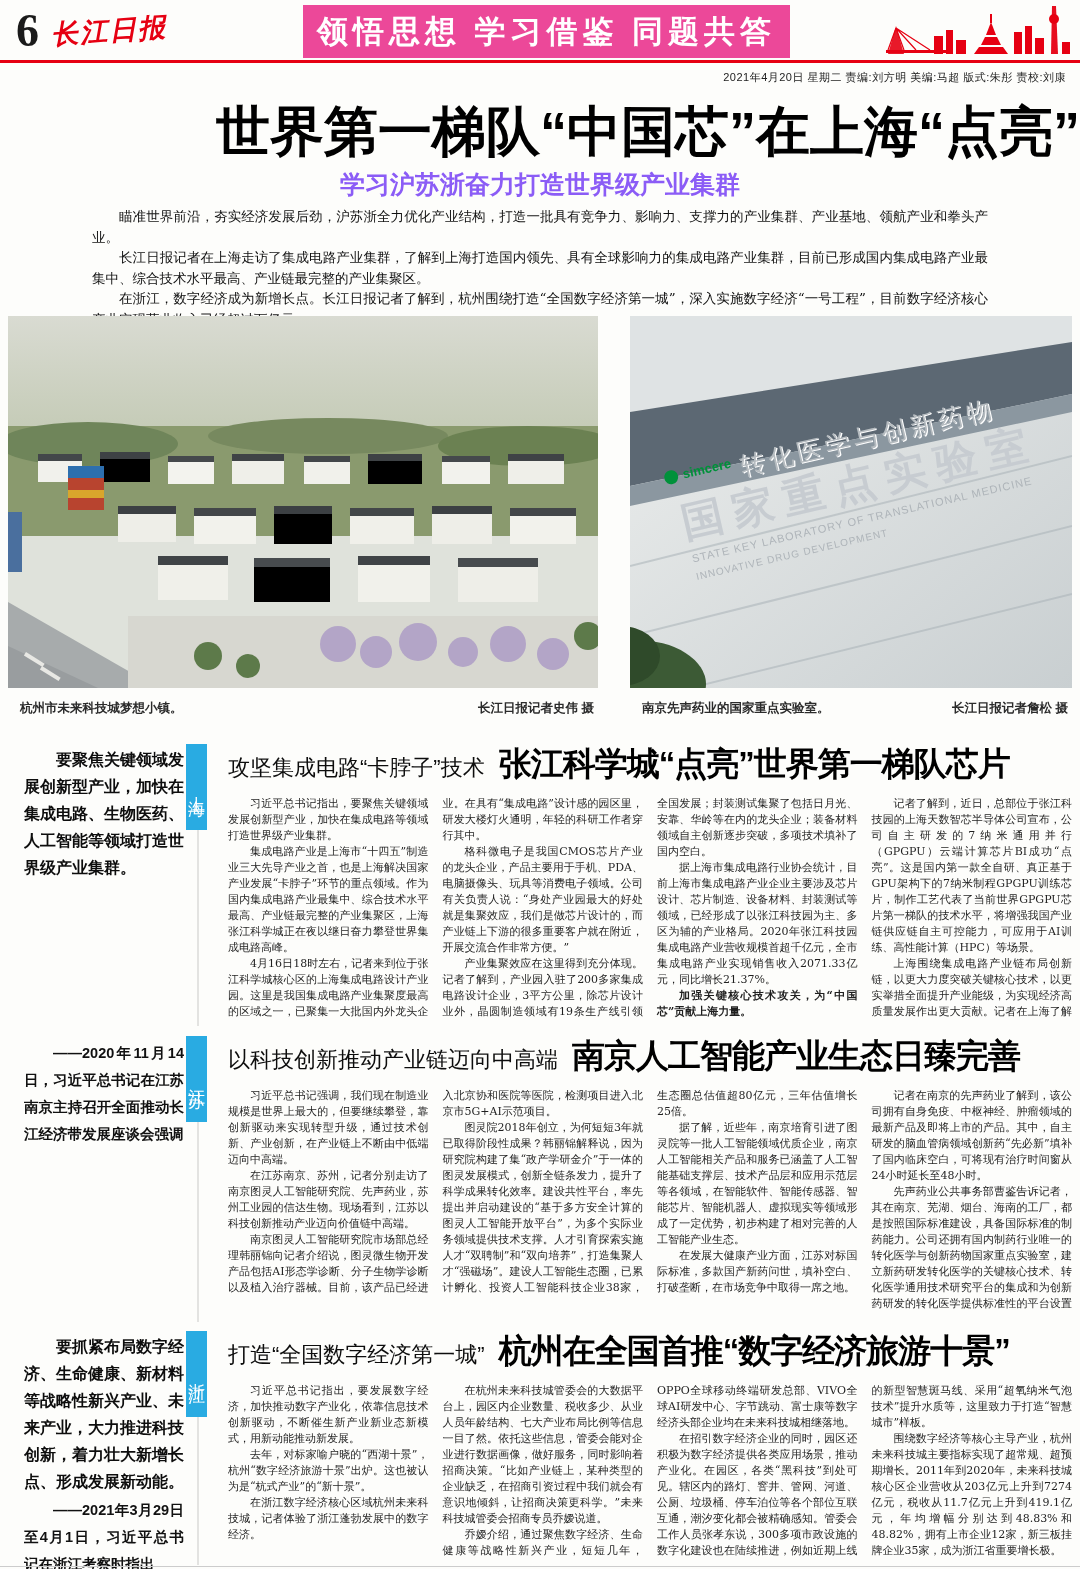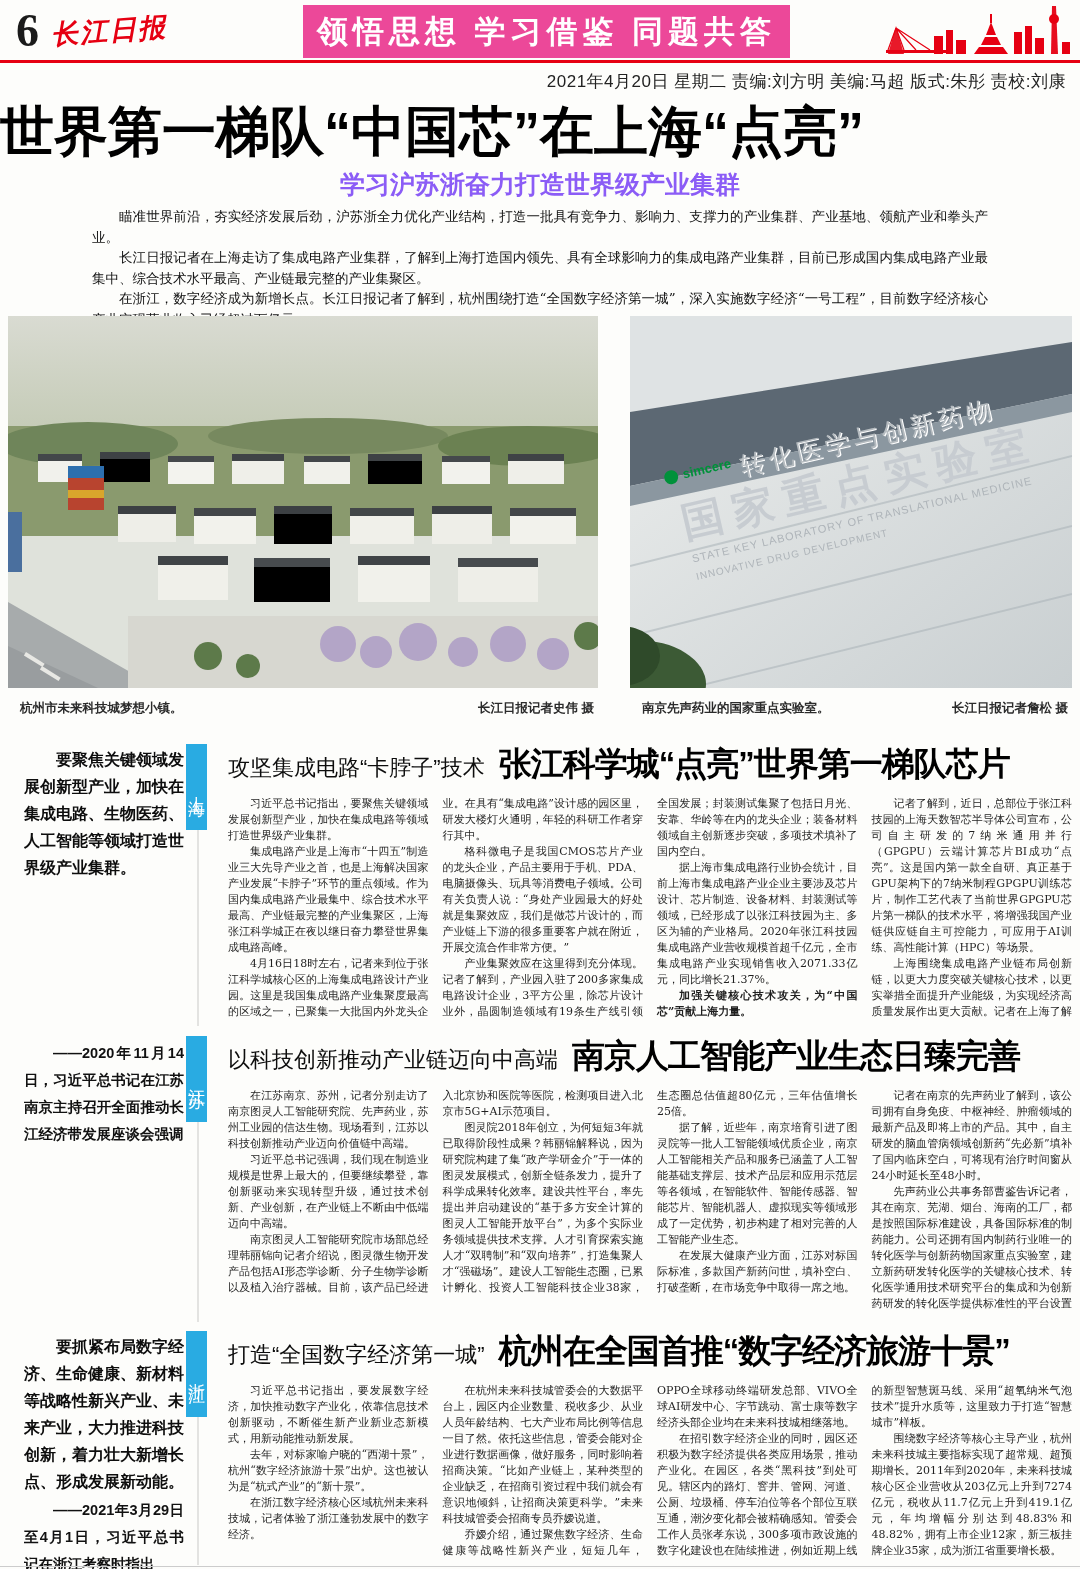--- a/index.html
+++ b/index.html
@@ -8,23 +8,23 @@
         font-family:"Liberation Sans","DejaVu Sans",sans-serif;color:#1a1a1a}
   
   .hdr-left{position:absolute;left:16px;top:8px;display:flex;align-items:center;gap:12px}
   .page-num{font-family:"Liberation Serif","DejaVu Serif",serif;font-size:46px;font-weight:bold;line-height:1}
   .masthead{color:#e60012;font-family:"DejaVu Serif","Liberation Serif",serif;font-style:italic;
             font-weight:bold;font-size:27px;transform:rotate(-4deg);letter-spacing:2px}
   .banner{position:absolute;left:303px;top:5px;width:487px;height:53px;background:#ec4899;color:#fff;
           display:flex;align-items:center;justify-content:center;font-size:31px;font-weight:bold;letter-spacing:5px}
   .skyline{position:absolute;right:8px;top:2px}
   .hdr-rule{position:absolute;left:0;top:60px;width:1080px;height:3px;background:#e60012}
-  .dateline{position:absolute;right:14px;top:70px;font-size:17px;color:#222;letter-spacing:.5px}
+  .dateline{position:absolute;right:14px;top:70px;font-size:11px;color:#222;letter-spacing:.5px}
   
-  .main-headline{position:absolute;left:0;top:96px;width:1080px;text-align:left;
+  .main-headline{position:absolute;left:0;top:96px;width:1080px;text-align:right;
                  font-size:54px;font-weight:900;color:#000;letter-spacing:0}
   .main-subhead{position:absolute;left:0;top:168px;width:1080px;text-align:center;font-size:25px;color:#8b5cf6}
   .intro{position:absolute;left:92px;top:206px;width:896px;
          font-family:"DejaVu Serif","Liberation Serif",serif;font-size:13.5px;line-height:20.5px;
          text-align:justify;color:#111}
   .intro p{text-indent:2em}
   
   figure{position:absolute;top:316px}
   .photo-left{left:8px;width:590px}
   .photo-right{left:630px;width:442px}
@@ -254,22 +254,22 @@
     <div class="quote-box">
       <p class="attr">——2020年11月14日，习近平总书记在江苏南京主持召开全面推动长江经济带发展座谈会强调</p>
     </div>
     <div class="region-tab">江苏</div>
     <div class="sec-main">
       <div class="sec-head">
         <span class="kicker">以科技创新推动产业链迈向中高端</span>
         <span class="sec-headline">南京人工智能产业生态日臻完善</span>
       </div>
       <div class="sec-body">
+          <p>习近平总书记强调，我们现在制造业规模是世界上最大的，但要继续攀登，靠创新驱动来实现转型升级，通过技术创新、产业创新，在产业链上不断由中低端迈向中高端。</p>
           <p>在江苏南京、苏州，记者分别走访了南京图灵人工智能研究院、先声药业，苏州工业园的信达生物。现场看到，江苏以科技创新推动产业迈向价值链中高端。</p>
-          <p>习近平总书记强调，我们现在制造业规模是世界上最大的，但要继续攀登，靠创新驱动来实现转型升级，通过技术创新、产业创新，在产业链上不断由中低端迈向中高端。</p>
           <p>南京图灵人工智能研究院市场部总经理韩丽锦向记者介绍说，图灵微生物开发产品包括AI形态学诊断、分子生物学诊断以及植入治疗器械。目前，该产品已经进入北京协和医院等医院，检测项目进入北京市5G+AI示范项目。</p>
           <p>图灵院2018年创立，为何短短3年就已取得阶段性成果？韩丽锦解释说，因为研究院构建了集“政产学研金介”于一体的图灵发展模式，创新全链条发力，提升了科学成果转化效率。建设共性平台，率先提出并启动建设的“基于多方安全计算的图灵人工智能开放平台”，为多个实际业务领域提供技术支撑。人才引育探索实施人才“双聘制”和“双向培养”，打造集聚人才“强磁场”。建设人工智能生态圈，已累计孵化、投资人工智能科技企业38家，生态圈总估值超80亿元，三年估值增长25倍。</p>
           <p>据了解，近些年，南京培育引进了图灵院等一批人工智能领域优质企业，南京人工智能相关产品和服务已涵盖了人工智能基础支撑层、技术产品层和应用示范层等各领域，在智能软件、智能传感器、智能芯片、智能机器人、虚拟现实等领域形成了一定优势，初步构建了相对完善的人工智能产业生态。</p>
           <p>在发展大健康产业方面，江苏对标国际标准，多款国产新药问世，填补空白、打破垄断，在市场竞争中取得一席之地。</p>
           <p>记者在南京的先声药业了解到，该公司拥有自身免疫、中枢神经、肿瘤领域的最新产品及即将上市的产品。其中，自主研发的脑血管病领域创新药“先必新”填补了国内临床空白，可将现有治疗时间窗从24小时延长至48小时。</p>
           <p>先声药业公共事务部曹鉴告诉记者，其在南京、芜湖、烟台、海南的工厂，都是按照国际标准建设，具备国际标准的制药能力。公司还拥有国内制药行业唯一的转化医学与创新药物国家重点实验室，建立新药研发转化医学的关键核心技术、转化医学通用技术研究平台的集成和为创新药研发的转化医学提供标准性的平台设置（包括所需的关键核心技术）及行业标准。</p>
         </div>
     </div>
   </section>
 

